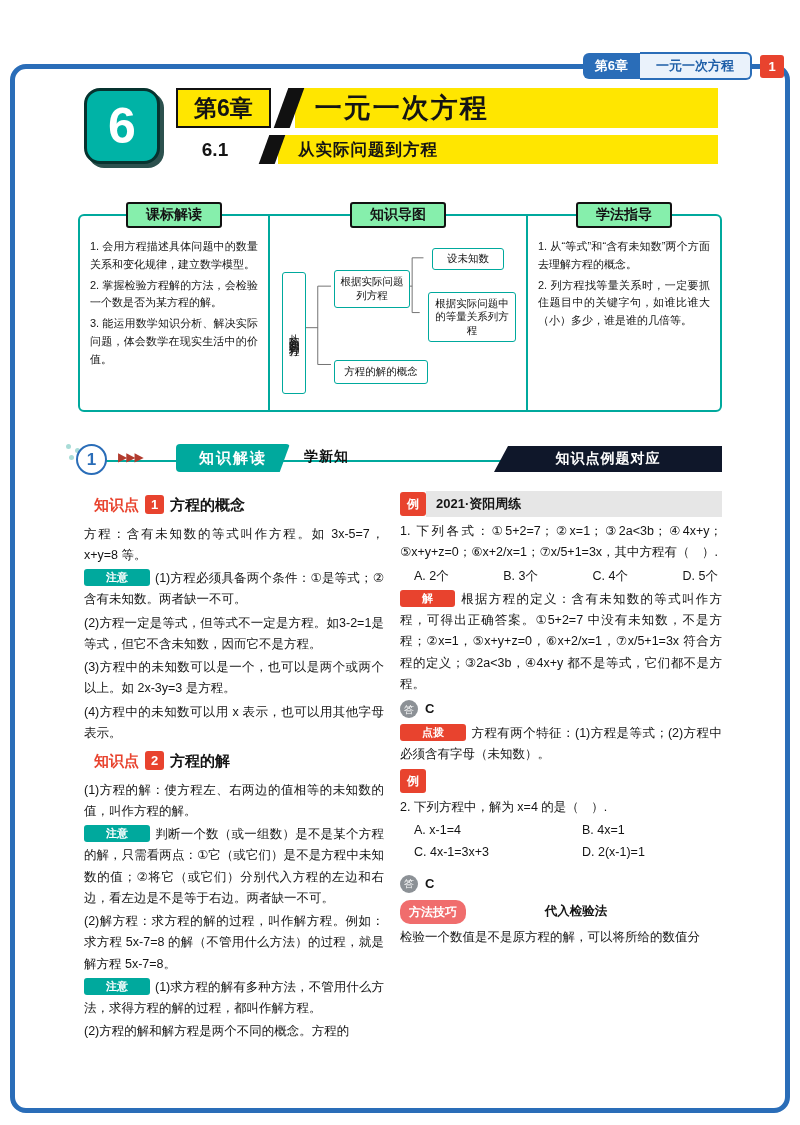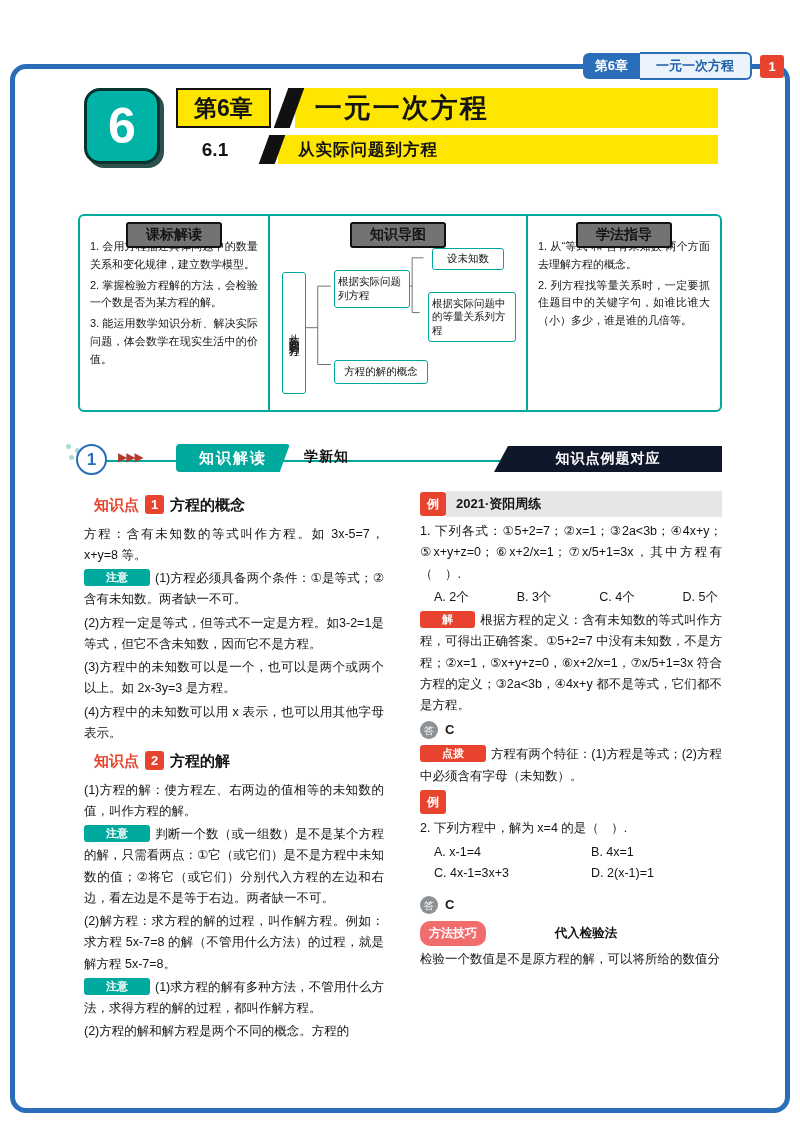--- a/index.html
+++ b/index.html
@@ -40,33 +40,33 @@
   .ch-strip.small { font-size:16.5px; letter-spacing:1px; }
 
   
   .overview { position:absolute; top:214px; left:78px; right:78px; height:198px; border:2px solid #00a99d; border-radius:6px; display:flex; background:#fff; z-index:3; }
   .ov-col { position:relative; padding:22px 10px 6px; }
   .ov-col.c1 { width:188px; flex:none; }
   .ov-col.c2 { flex:1; border-left:2px solid #00a99d; border-right:2px solid #00a99d; }
   .ov-col.c3 { width:192px; flex:none; }
   .ov-header {
     position:absolute; top:-14px; left:50%; transform:translateX(-50%);
-    background:#737373; border:2px solid #111; padding:2px 18px; font-size:14px; font-weight:bold;
-    white-space:nowrap; border-radius:3px; z-index:2;margin-top:20px;
+    background:#86efac; border:2px solid #111; padding:2px 18px; font-size:14px; font-weight:bold;
+    white-space:nowrap; border-radius:3px; z-index:2;
   }
   .ov-text { font-size:11px; line-height:1.62; text-align:justify; }
   .ov-text p { margin:0 0 3px; }
 
   
   .map { position:relative; width:100%; height:100%; }
   .map-lines { position:absolute; inset:0; z-index:0; }
   .map-box {
     position:absolute; border:1.5px solid #00a99d; border-radius:3px; background:#fff;
     font-size:10.5px; line-height:1.3; padding:2px 3px; display:flex; align-items:center; justify-content:center;
-    text-align:left; z-index:1;
+    text-align:center; z-index:1;
   }
   .map-root { left:2px; top:34px; width:24px; height:122px; writing-mode:vertical-rl; letter-spacing:2px; padding:4px 2px; }
   .map-b1 { left:54px; top:32px; width:76px; height:38px; }
   .map-l1 { left:152px; top:10px; width:72px; height:22px; }
   .map-l2 { left:148px; top:54px; width:88px; height:50px; }
   .map-b2 { left:54px; top:122px; width:94px; height:24px; }
 
   
   .band { position:absolute; top:440px; left:0; right:0; height:36px; z-index:3; }
   .band-line { position:absolute; left:90px; right:78px; top:20px; height:2px; background:#00a99d; }
@@ -83,21 +83,21 @@
     clip-path:polygon(0 0,100% 0,91% 100%,0 100%); border-radius:4px; z-index:2;
   }
   .band-secondary { position:absolute; left:304px; top:8px; font-weight:bold; font-size:14px; letter-spacing:1px; z-index:2; }
   .band-right {
     position:absolute; right:78px; top:6px; width:228px; height:26px; background:#0f172a; color:#fff;
     font-weight:bold; font-size:14px; letter-spacing:1px; display:flex; align-items:center; justify-content:center;
     clip-path:polygon(14px 0,100% 0,100% 100%,0 100%); z-index:2;
   }
 
   
-  .main { position:absolute; top:488px; left:84px; right:78px; bottom:19px; display:flex; gap:36px; overflow:hidden; font-size:12.5px; line-height:1.7; text-align:justify; z-index:2; }
+  .main { position:absolute; top:488px; left:84px; right:78px; bottom:19px; display:flex; gap:16px; overflow:hidden; font-size:12.5px; line-height:1.7; text-align:justify; z-index:2; }
   .col-left { width:300px; flex:none; }
   .col-right { flex:1; min-width:0; }
   .main p { margin:0 0 2px; }
 
   .kp-head { display:flex; align-items:center; gap:6px; margin:4px 0 6px; padding-left:10px; }
   .kp-label { color:#e8432e; font-weight:bold; font-size:15px; }
   .kp-num { width:19px; height:19px; background:#e8432e; color:#fff; font-weight:bold; font-size:13px; display:flex; align-items:center; justify-content:center; border-radius:3px; flex:none; }
   .kp-title { font-weight:bold; font-size:15px; }
 
   .tag { display:inline-block; background:#00a99d; color:#fff; font-size:11px; line-height:17px; padding:0 22px; border-radius:3px; margin-right:5px; vertical-align:1px; font-weight:bold; }

